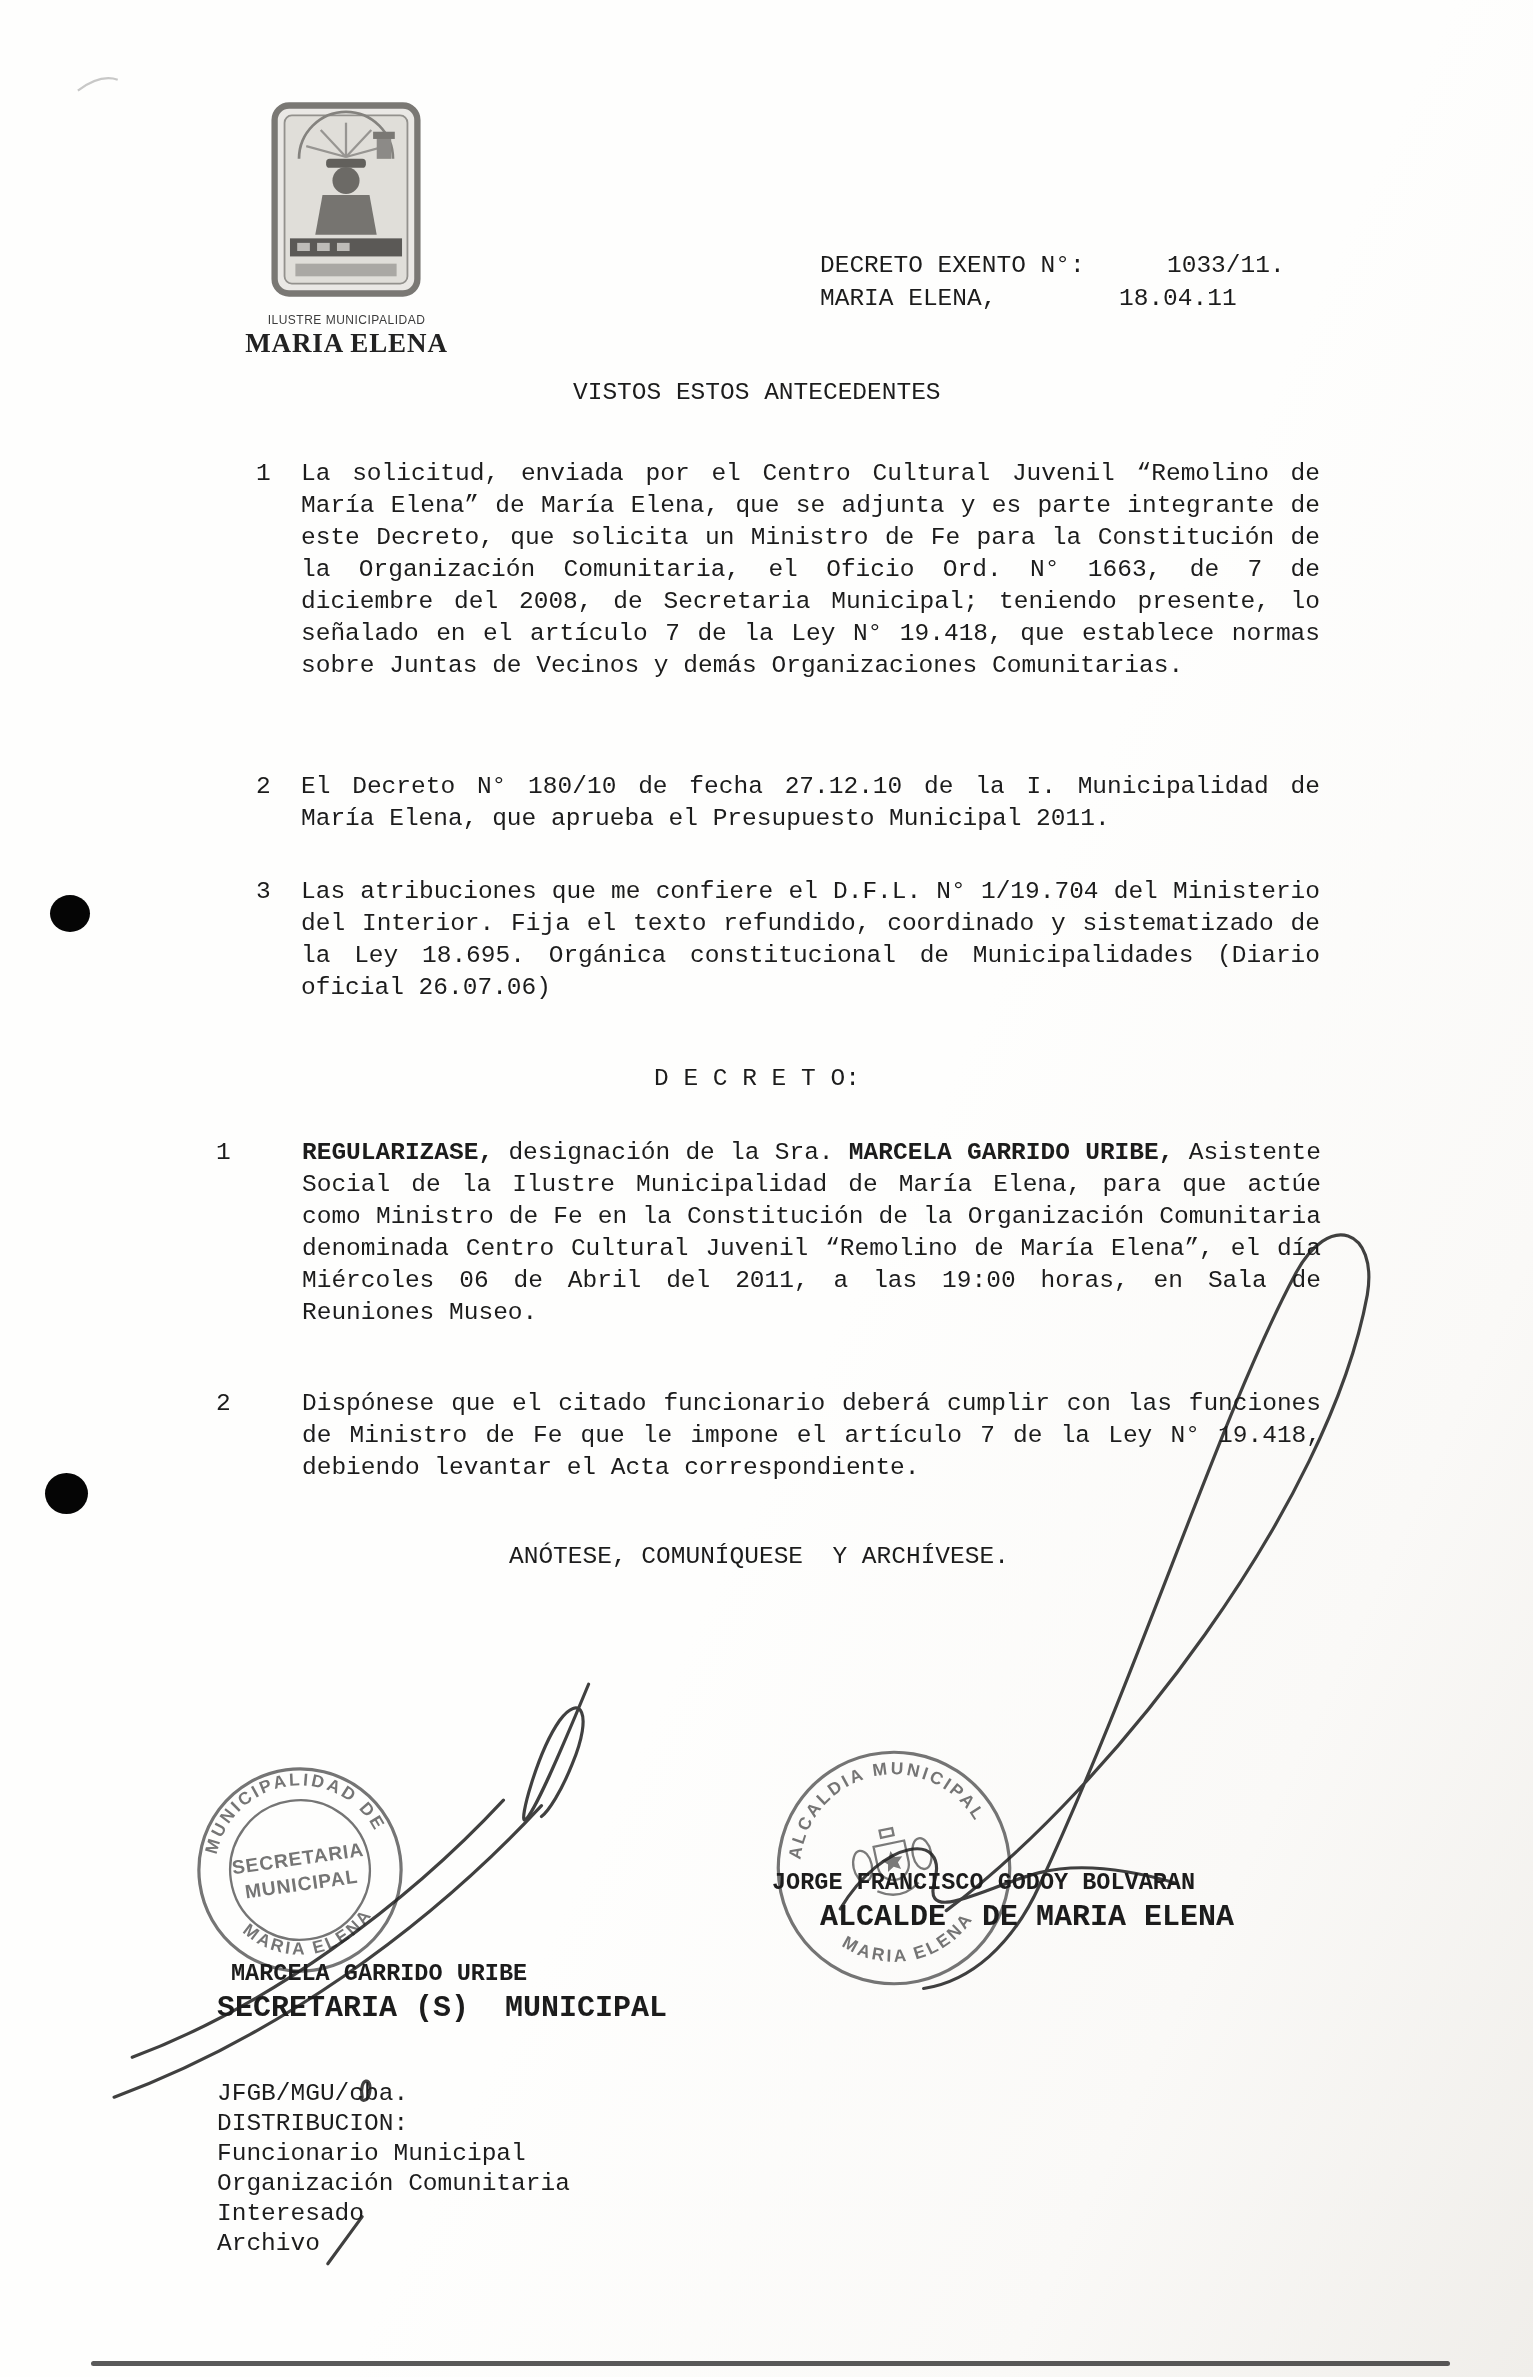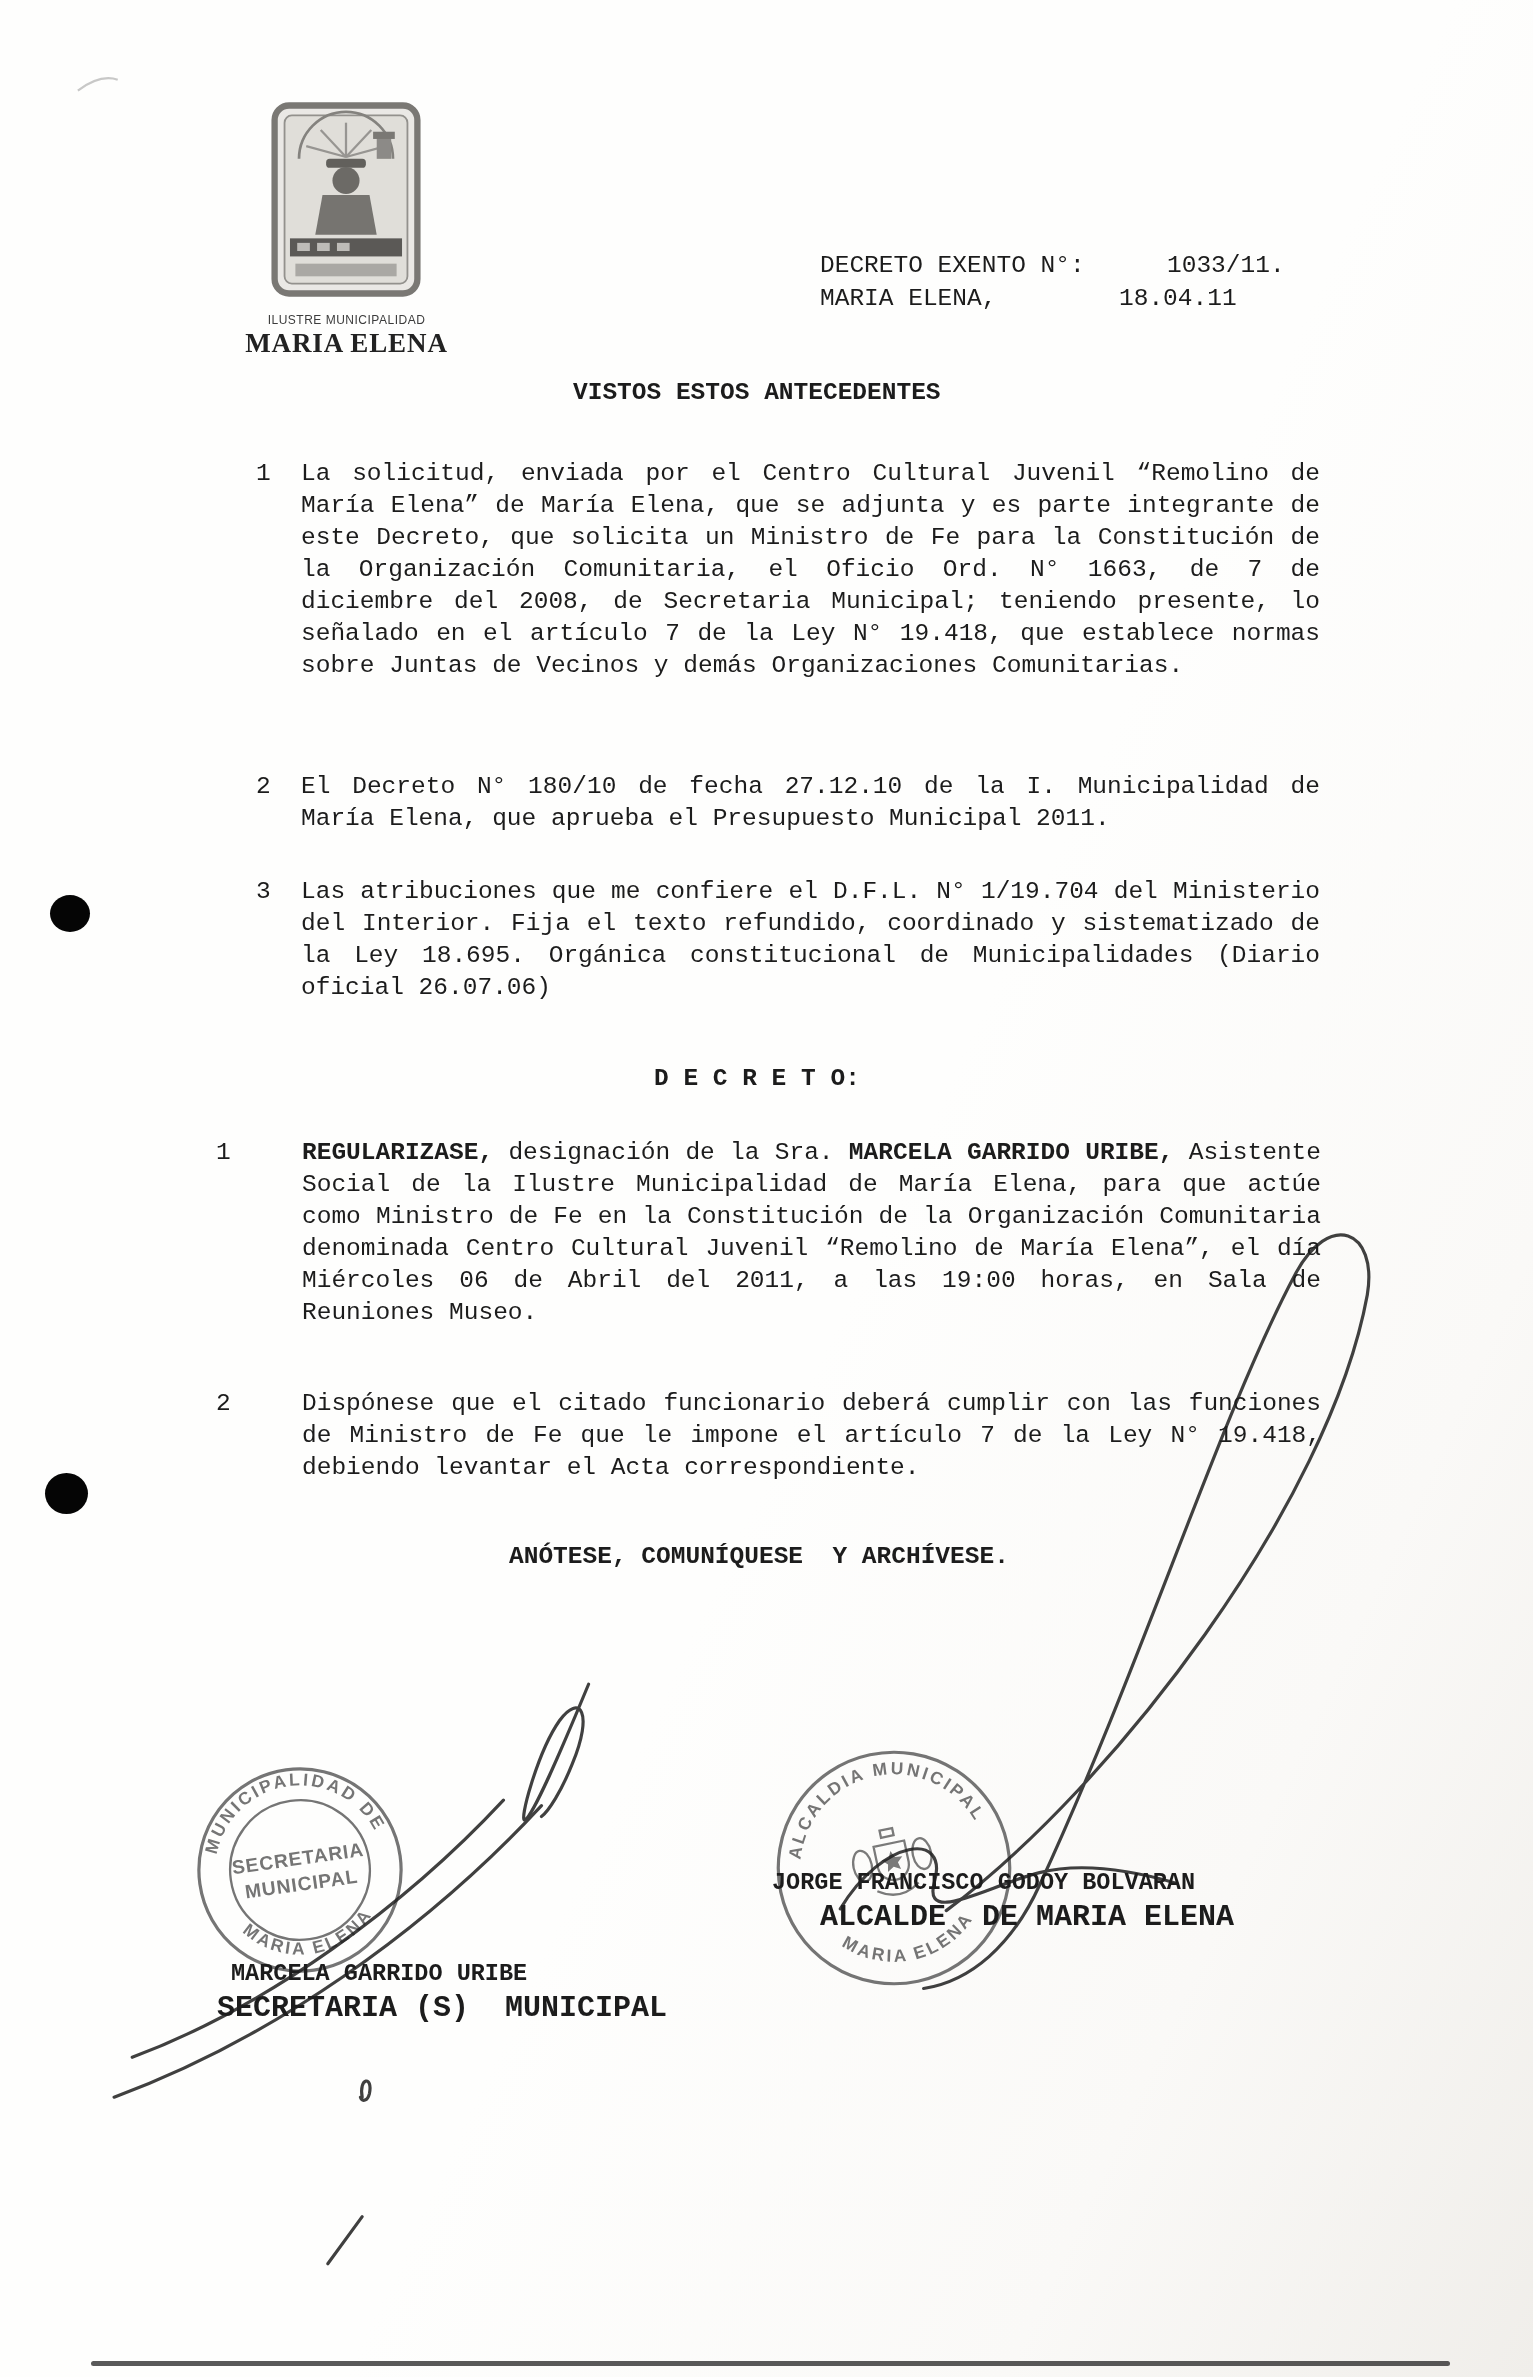--- a/index.html
+++ b/index.html
@@ -19,21 +19,21 @@
   .emblem { position:absolute; left:270px; top:101px; width:152px; height:197px; opacity:.92; }
   .org-small { position:absolute; left:256px; top:313px; width:181px; text-align:center;
                font-family:"Liberation Sans",sans-serif; font-size:12px; letter-spacing:0.5px; color:#3c3c3c; }
   .org-name  { position:absolute; left:229px; top:328px; width:235px; text-align:center;
                font-family:"Liberation Serif",serif; font-weight:bold; font-size:27px; letter-spacing:0.9px; color:#222; }
 
   
   .hdr { font-size:24.5px; }
 
   
-  .title { font-size:24.5px; font-weight:bold; white-space:pre; }
+  .title { font-size:24.5px; font-weight:normal; white-space:pre; }
   .item { position:absolute; font-size:24.5px; line-height:32px; }
   .item .num { position:absolute; left:0; top:0; }
   .vistos-item { left:256px; width:1069px; }
   .vistos-item .txt { margin-left:45px; width:1019px; text-align:justify; }
   .decreto-item { left:216px; width:1109px; }
   .decreto-item .txt { margin-left:86px; width:1019px; text-align:justify; }
 
   
   .sig-name  { font-size:23.5px; font-weight:bold; white-space:pre; z-index:3; }
   .sig-title { font-size:30px; font-weight:bold; white-space:pre; z-index:3; }
@@ -160,20 +160,28 @@
       <path d="M128,92 h14 v8 h-14 z"></path>
     </g>
     <path d="M135,116 l3.5,7.5 8,.8 -6,5.5 1.8,8 -7.3,-4.3 -7.3,4.3 1.8,-8 -6,-5.5 8,-.8 z" fill="#565656"></path>
   </svg>
 
   <div class="abs sig-name" style="left:772px; top:1869px;text-align:center;">JORGE FRANCISCO GODOY BOLVARAN</div>
   <div class="abs sig-title" style="left:820px; top:1900px;">ALCALDE  DE MARIA ELENA</div>
   <div class="abs sig-name" style="left:231px; top:1960px;">MARCELA GARRIDO URIBE</div>
   <div class="abs sig-title" style="left:217px; top:1991px;">SECRETARIA (S)  MUNICIPAL</div>
 
+  <div class="footer">
+    <div>JFGB/MGU/cba.</div>
+    <div>DISTRIBUCION:</div>
+    <div>Funcionario Municipal</div>
+    <div>Organización Comunitaria</div>
+    <div>Interesado</div>
+    <div>Archivo</div>
+  </div>
 
   <svg class="ink-overlay" viewBox="0 0 1693 2625">
     <g fill="none" stroke="#1f1f1f" stroke-width="3.5" stroke-linecap="round" opacity="0.85">
       <g>
         <path d="M 1045 2110 C 1230 1972, 1468 1660, 1510 1430 C 1522 1358, 1468 1336, 1430 1408 C 1348 1562, 1262 1836, 1148 2082 C 1118 2148, 1072 2188, 1020 2196"></path>
         <path d="M 928 2108 C 975 2030, 1048 2022, 1032 2078 C 1018 2128, 1092 2082, 1148 2068 C 1196 2056, 1252 2066, 1300 2080"></path>
       </g>
       <g>
         <path d="M 650 1860 C 616 1942, 590 2002, 580 2010 C 572 2014, 594 1934, 618 1900 C 640 1870, 656 1890, 632 1948 C 620 1978, 606 2000, 598 2006"></path>
         <path d="M 556 1988 C 448 2104, 296 2216, 146 2272"></path>

